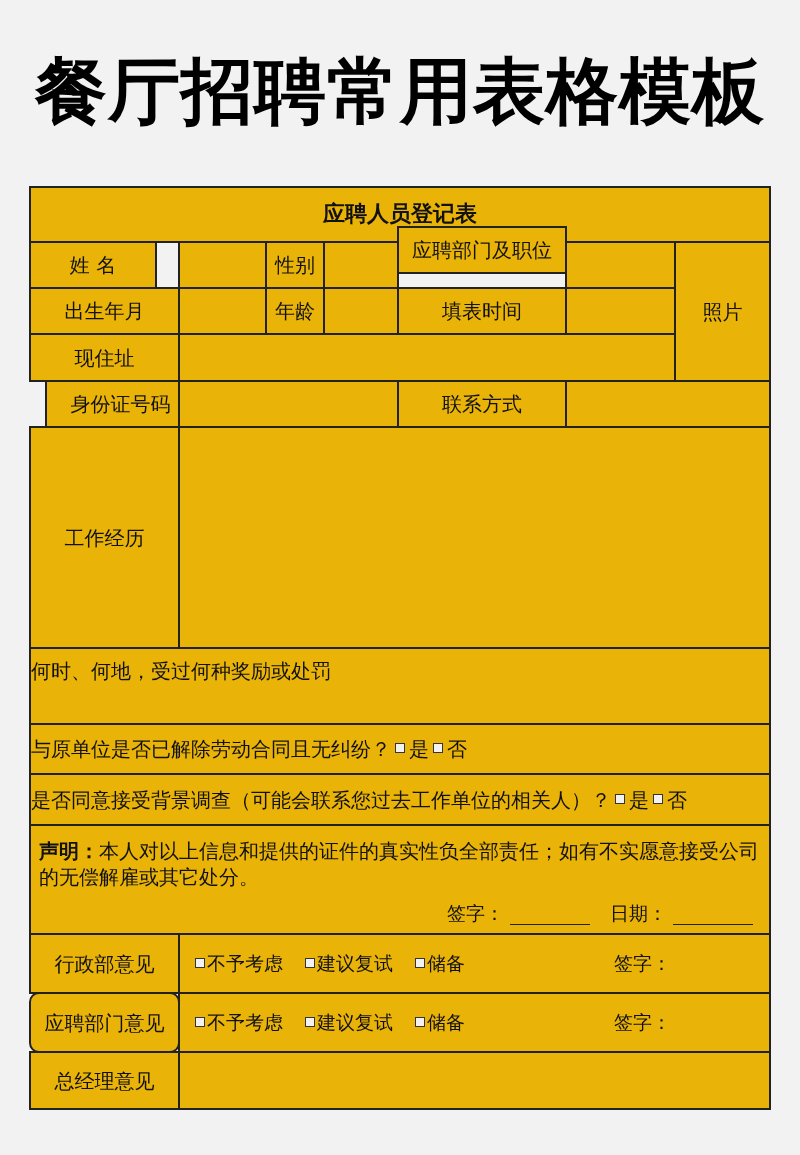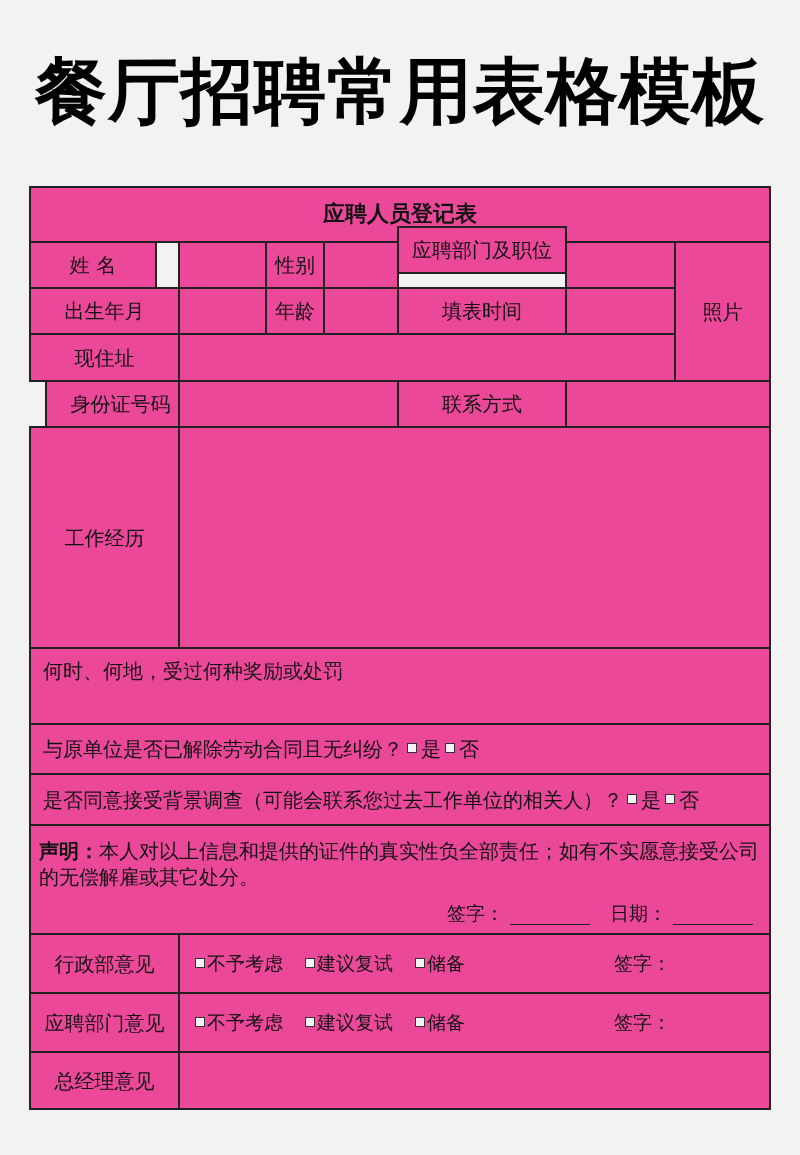--- a/index.html
+++ b/index.html
@@ -5,25 +5,25 @@
     * { box-sizing: border-box; margin: 0; padding: 0; }
     html, body { width: 800px; height: 1155px; background: #f2f2f2; overflow: hidden; }
     body { position: relative; font-family: "DejaVu Sans", "Liberation Sans", sans-serif; color: #111; }
     .title {
       position: absolute; left: 0; top: 56px; width: 800px; text-align: center;
       font-size: 72px; font-weight: bold; letter-spacing: 1px; color: #000;
       line-height: 70px;
     }
     .sheet { position: absolute; left: 29px; top: 186px; width: 742px; height: 924px; }
     .cell {
-      position: absolute; border: 2px solid #222; background: #ec4899;
+      position: absolute; border: 2px solid #222; background: #eab308;
       display: flex; align-items: center; justify-content: center;
       font-size: 20px; line-height: 1.2;
     }
-    .cell.left { justify-content: flex-start; padding-left: 12px; }
+    .cell.left { justify-content: flex-start; padding-left: 0; }
     .cell.top { align-items: flex-start; padding-top: 10px; }
     .form-title { font-size: 22px; font-weight: bold; }
     .chk {
       display: inline-block; width: 10px; height: 10px; border: 1px solid #333;
       vertical-align: middle; margin: 0 4px 2px 4px; background: #f2f2f2;
     }
     .opt { display: inline-flex; align-items: center; font-size: 19px; }
     .opt .chk { margin: 0 2px 0 0; }
     .statement { flex-direction: column; align-items: stretch; justify-content: flex-start; padding: 12px 8px 0 8px; }
     .statement p { font-size: 20px; line-height: 26px; }
@@ -107,21 +107,21 @@
         <span class="chk"></span>
         <span>建议复试</span>
       </span>
     <span class="opt">
         <span class="chk"></span>
         <span>储备</span>
       </span>
     <span class="sig">签字：</span>
   </div>
 
-  <div class="cell" style="left:0;top:806px;width:151px;height:61px;">应聘部门意见</div>
+  <div class="cell" style="left:0;top:806px;width:151px;height:61px;border-radius:10px;">应聘部门意见</div>
   <div class="cell opinion" style="left:149px;top:806px;width:593px;height:61px;">
     <span class="opt">
         <span class="chk"></span>
         <span>不予考虑</span>
       </span>
     <span class="opt">
         <span class="chk"></span>
         <span>建议复试</span>
       </span>
     <span class="opt">

